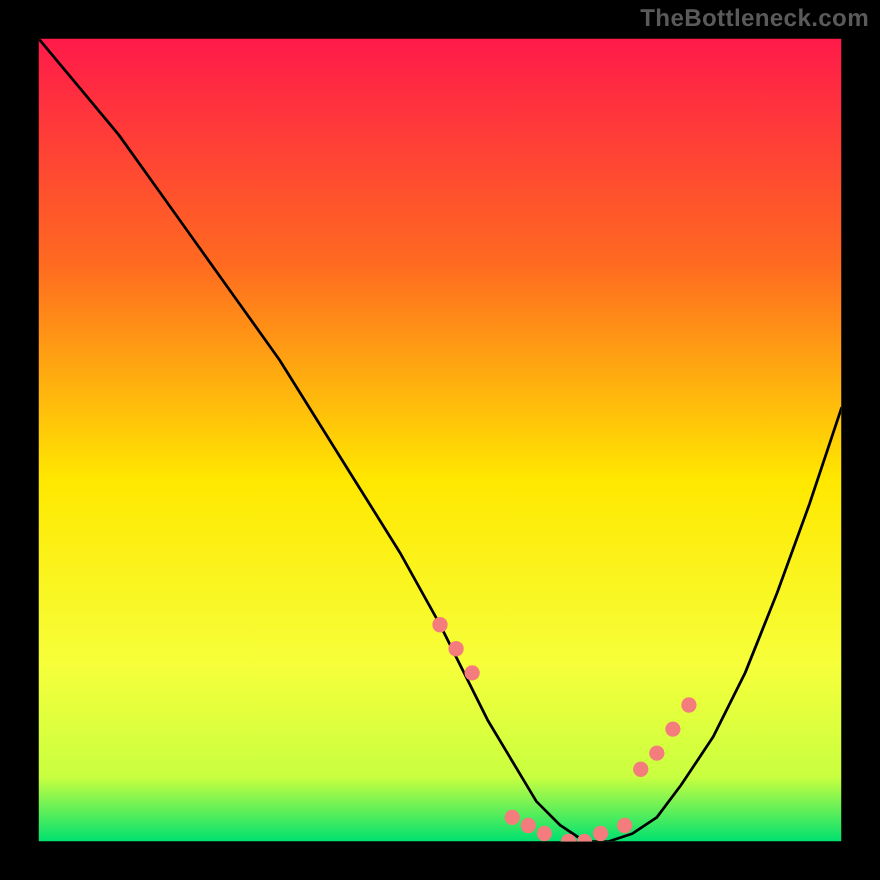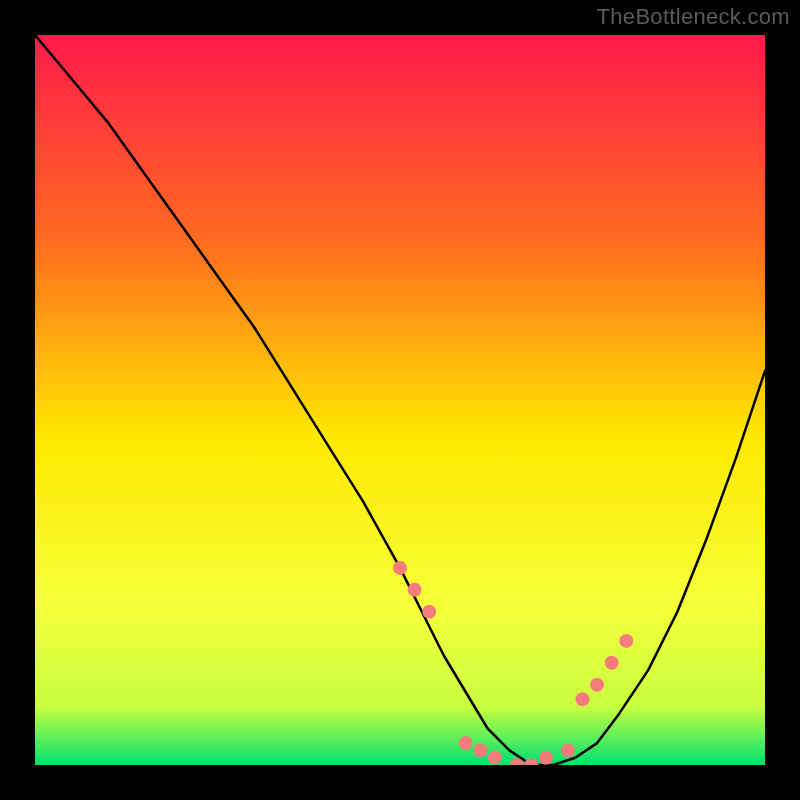--- a/index.html
+++ b/index.html
@@ -15,21 +15,21 @@
     width: 800px;
     height: 800px;
   }
   .watermark {
     position: absolute;
     top: 4px;
     right: 10px;
     color: #5a5a5a;
     font-family: Arial, Helvetica, sans-serif;
     font-size: 22px;
-    font-weight: normal;
+    font-weight: bold;
     letter-spacing: 0.3px;
     z-index: 10;
     user-select: none;
   }
   .plot-area {
     position: absolute;
     left: 35px;
     top: 35px;
     width: 730px;
     height: 730px;

